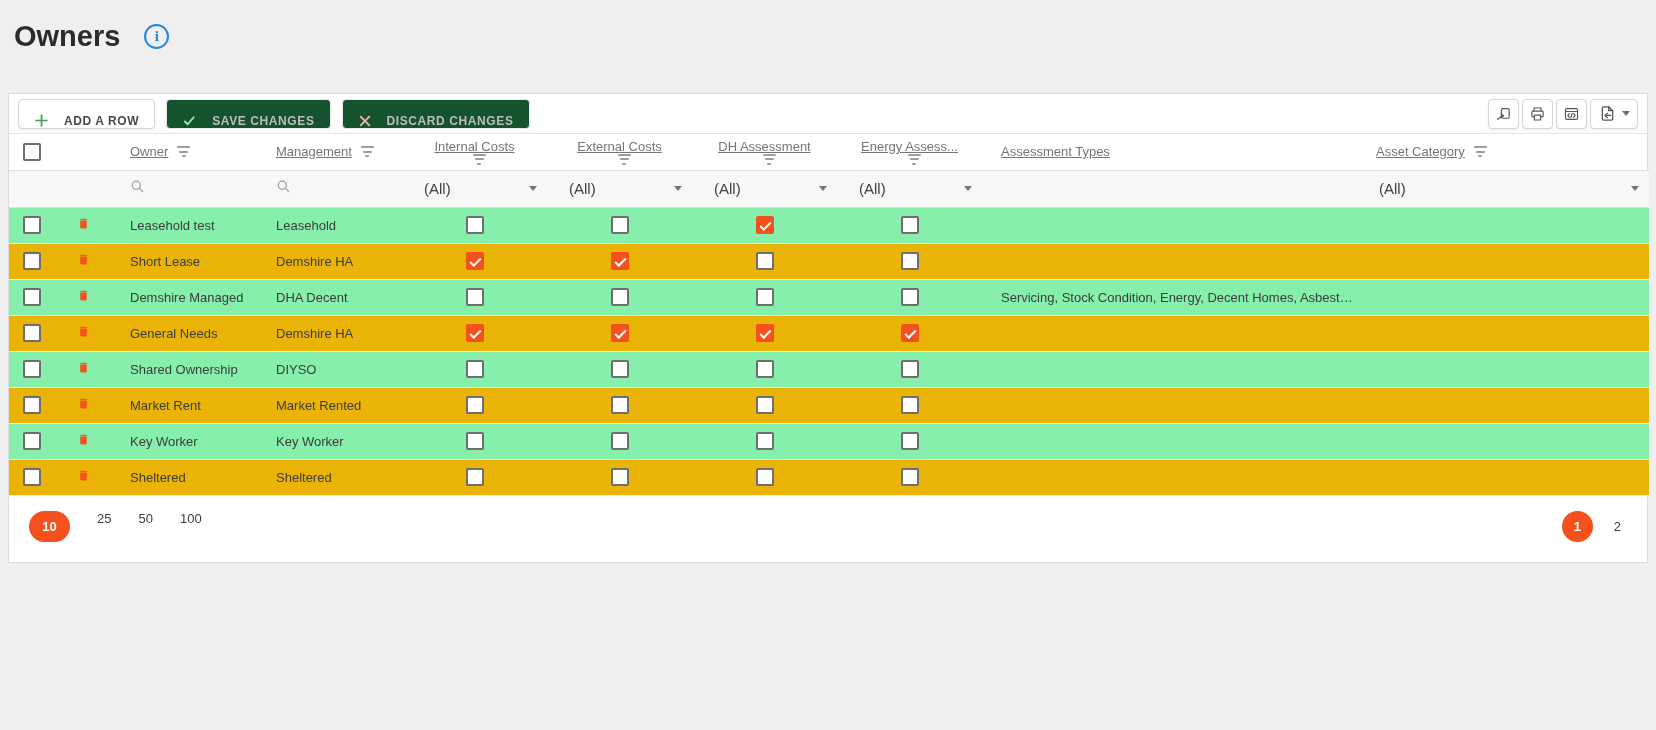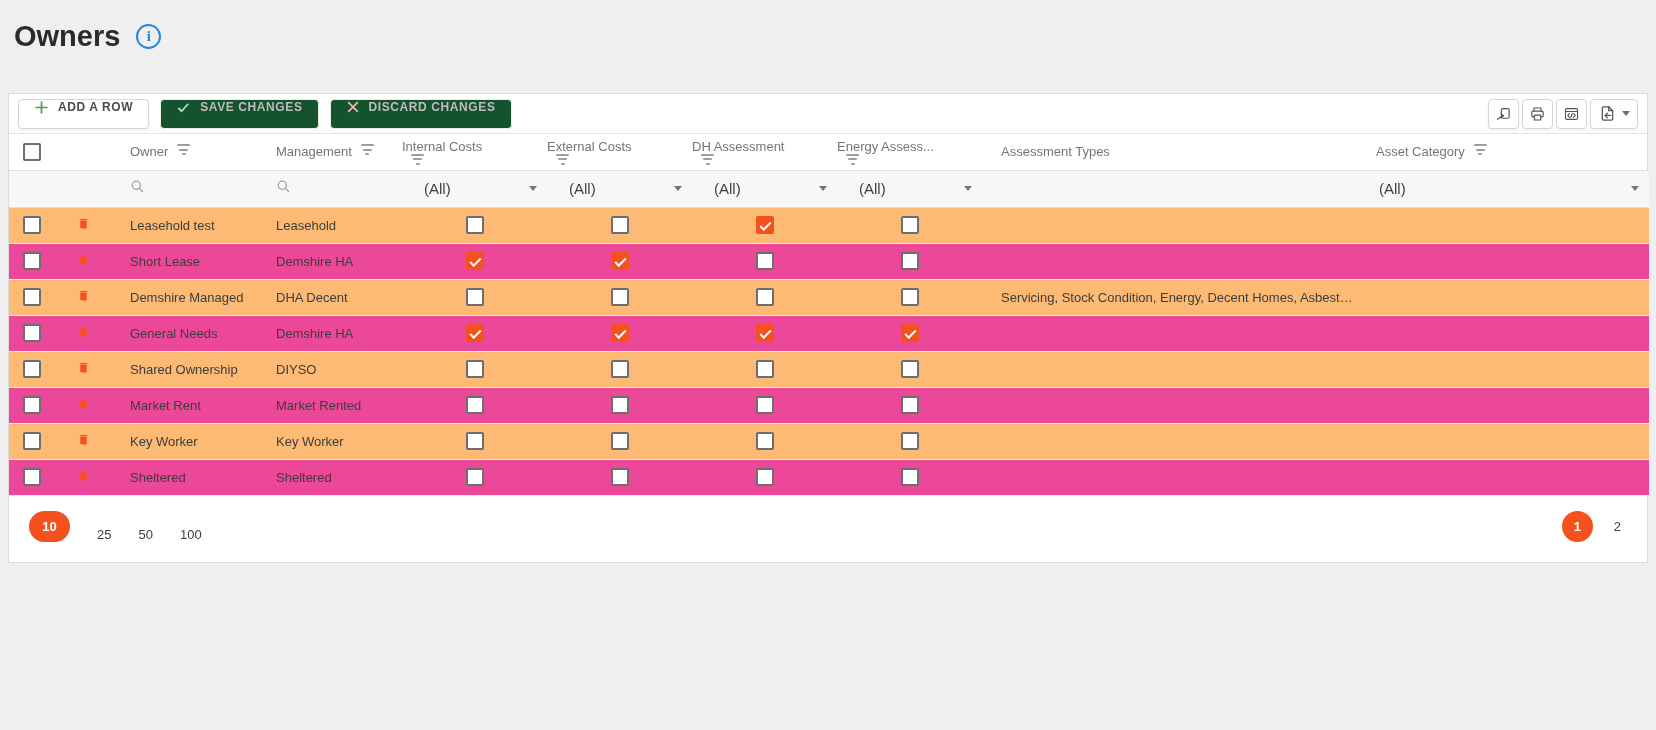--- a/index.html
+++ b/index.html
@@ -3,36 +3,36 @@
 <meta charset="utf-8">
 <style>
   * { box-sizing: border-box; }
   html,body { margin:0; padding:0; }
   body {
     width:1656px; height:730px;
     background:#efefef;
     font-family:"Liberation Sans", sans-serif;
     color:#424242;
   }
-  .title-row { display:flex; align-items:center; gap:16px; padding:20px 0 0 14px; }
+  .title-row { display:flex; align-items:center; gap:24px; padding:20px 0 0 14px; }
   .page-title { font-size:29px; font-weight:bold; margin:0; color:#2b2b2b; }
   .info-badge {
     width:25px; height:25px; border:2px solid #1e88e5; border-radius:50%;
     color:#1e88e5; display:flex; align-items:center; justify-content:center;
     font-weight:bold; font-size:15px; font-family:"Liberation Serif", serif;
     cursor:pointer;
   }
   .card { margin:40px 8px 0 8px; background:#fff; border:1px solid #dcdcdc; }
 
   
   .toolbar { height:40px; display:flex; align-items:center; justify-content:space-between;
              padding:0 9px; border-bottom:1px solid #e4e4e4; }
   .tb-left { display:flex; align-items:center; }
   .btn {
-    display:inline-flex; align-items:flex-start; gap:9px; height:30px; padding:0 15px;
+    display:inline-flex; align-items:flex-end; gap:15px; height:30px; padding:0 15px;
     background:#fff; border:1px solid #d6d6d6; border-radius:4px;
     font-family:"Liberation Sans", sans-serif;
     font-size:12px; font-weight:bold; letter-spacing:0.6px; color:#4a4a4a;
     box-shadow:0 1px 2px rgba(0,0,0,0.08); margin-right:11px; cursor:pointer;
   }
   .btn.disabled { color:#bdbdbd; background:#14532d; border-color:#ececec; box-shadow:none; cursor:default; }
   .tb-right { display:flex; align-items:center; }
   .icon-btn {
     width:31px; height:30px; display:inline-flex; align-items:center; justify-content:center;
     background:#fff; border:1px solid #d6d6d6; border-radius:4px; margin-left:3px;
@@ -40,54 +40,54 @@
   }
   .icon-btn.wide { width:48px; }
   .caret { width:0; height:0; border-left:4px solid transparent; border-right:4px solid transparent;
            border-top:5px solid #6f6f6f; }
 
   
   table { border-collapse:collapse; width:100%; table-layout:fixed; }
   thead tr.hdr { height:36px; }
   thead tr.hdr th { font-weight:normal; font-size:13px; color:#757575; padding:0; border-bottom:1px solid #e0e0e0; }
   th.left, td.left { text-align:left; }
-  .h-flex { display:flex; align-items:flex-start; }
+  .h-flex { display:flex; align-items:center;text-decoration:underline; }
   .h-flex.centered { justify-content:center;flex-direction:column; }
   .h-flex.padded { padding-left:19px; }
   .hf-icon { display:inline-flex; flex-direction:column; align-items:center; gap:2.5px; margin-left:9px; cursor:pointer; }
   .hf-icon i { display:block; height:2px; background:#9e9e9e; border-radius:1px; }
   .hf-icon i:nth-child(1){ width:13px; }
   .hf-icon i:nth-child(2){ width:9px; }
   .hf-icon i:nth-child(3){ width:4px; }
 
   tr.filter { height:37px; background:#f7f7f7; }
   tr.filter td { border-bottom:1px solid #e0e0e0; padding:0; }
   .fsearch { padding-left:19px !important; }
   .fselect { display:flex; align-items:center; justify-content:space-between;
              padding:0 10px 0 22px; font-size:15px; color:#424242; cursor:pointer; }
   .fselect .caret { border-top-color:#757575; }
 
-  tbody tr { height:36px; font-size:13px; color:#3d3d3d; background:#fdba74; }
-  tbody tr.alt { background:#ec4899; }
+  tbody tr { height:36px; font-size:13px; color:#3d3d3d; background:#86efac; }
+  tbody tr.alt { background:#eab308; }
   tbody td { border-bottom:1px solid #ebebeb; padding:0; }
   td.txt { padding-left:19px; white-space:nowrap; overflow:hidden; text-overflow:ellipsis; }
   td.center { text-align:center; }
 
   .cb { width:18px; height:18px; border:2px solid #6e6e6e; border-radius:2px;
         background:#fff; display:inline-block; vertical-align:middle; cursor:pointer; position:relative; }
   .cb.checked { background:#f4511e; border-color:#f4511e; }
   .cb.checked::after {
     content:''; position:absolute; left:2.5px; top:3.5px; width:9px; height:4px;
     border-left:2px solid #fff; border-bottom:2px solid #fff; transform:rotate(-45deg);
   }
   .trash-btn { background:none; border:none; padding:0; cursor:pointer; line-height:0; }
 
   
   .pager { display:flex; justify-content:space-between; align-items:center; padding:15px 26px 20px 20px; }
-  .sizes { display:flex; align-items:flex-end; gap:27px; }
+  .sizes { display:flex; align-items:flex-start; gap:27px; }
   .size { font-size:13px; color:#3d3d3d; cursor:pointer; }
   .size.selected { background:#f4511e; color:#fff; border-radius:16px; min-width:41px; height:31px;
                    display:flex; align-items:center; justify-content:center; font-weight:bold; }
   .pages { display:flex; align-items:center; gap:21px; }
   .page { font-size:13px; color:#3d3d3d; cursor:pointer; }
   .page.current { background:#f4511e; color:#fff; border-radius:50%; width:31px; height:31px;
                   display:flex; align-items:center; justify-content:center; font-weight:bold; }
 </style>
 </head>
 <body>

